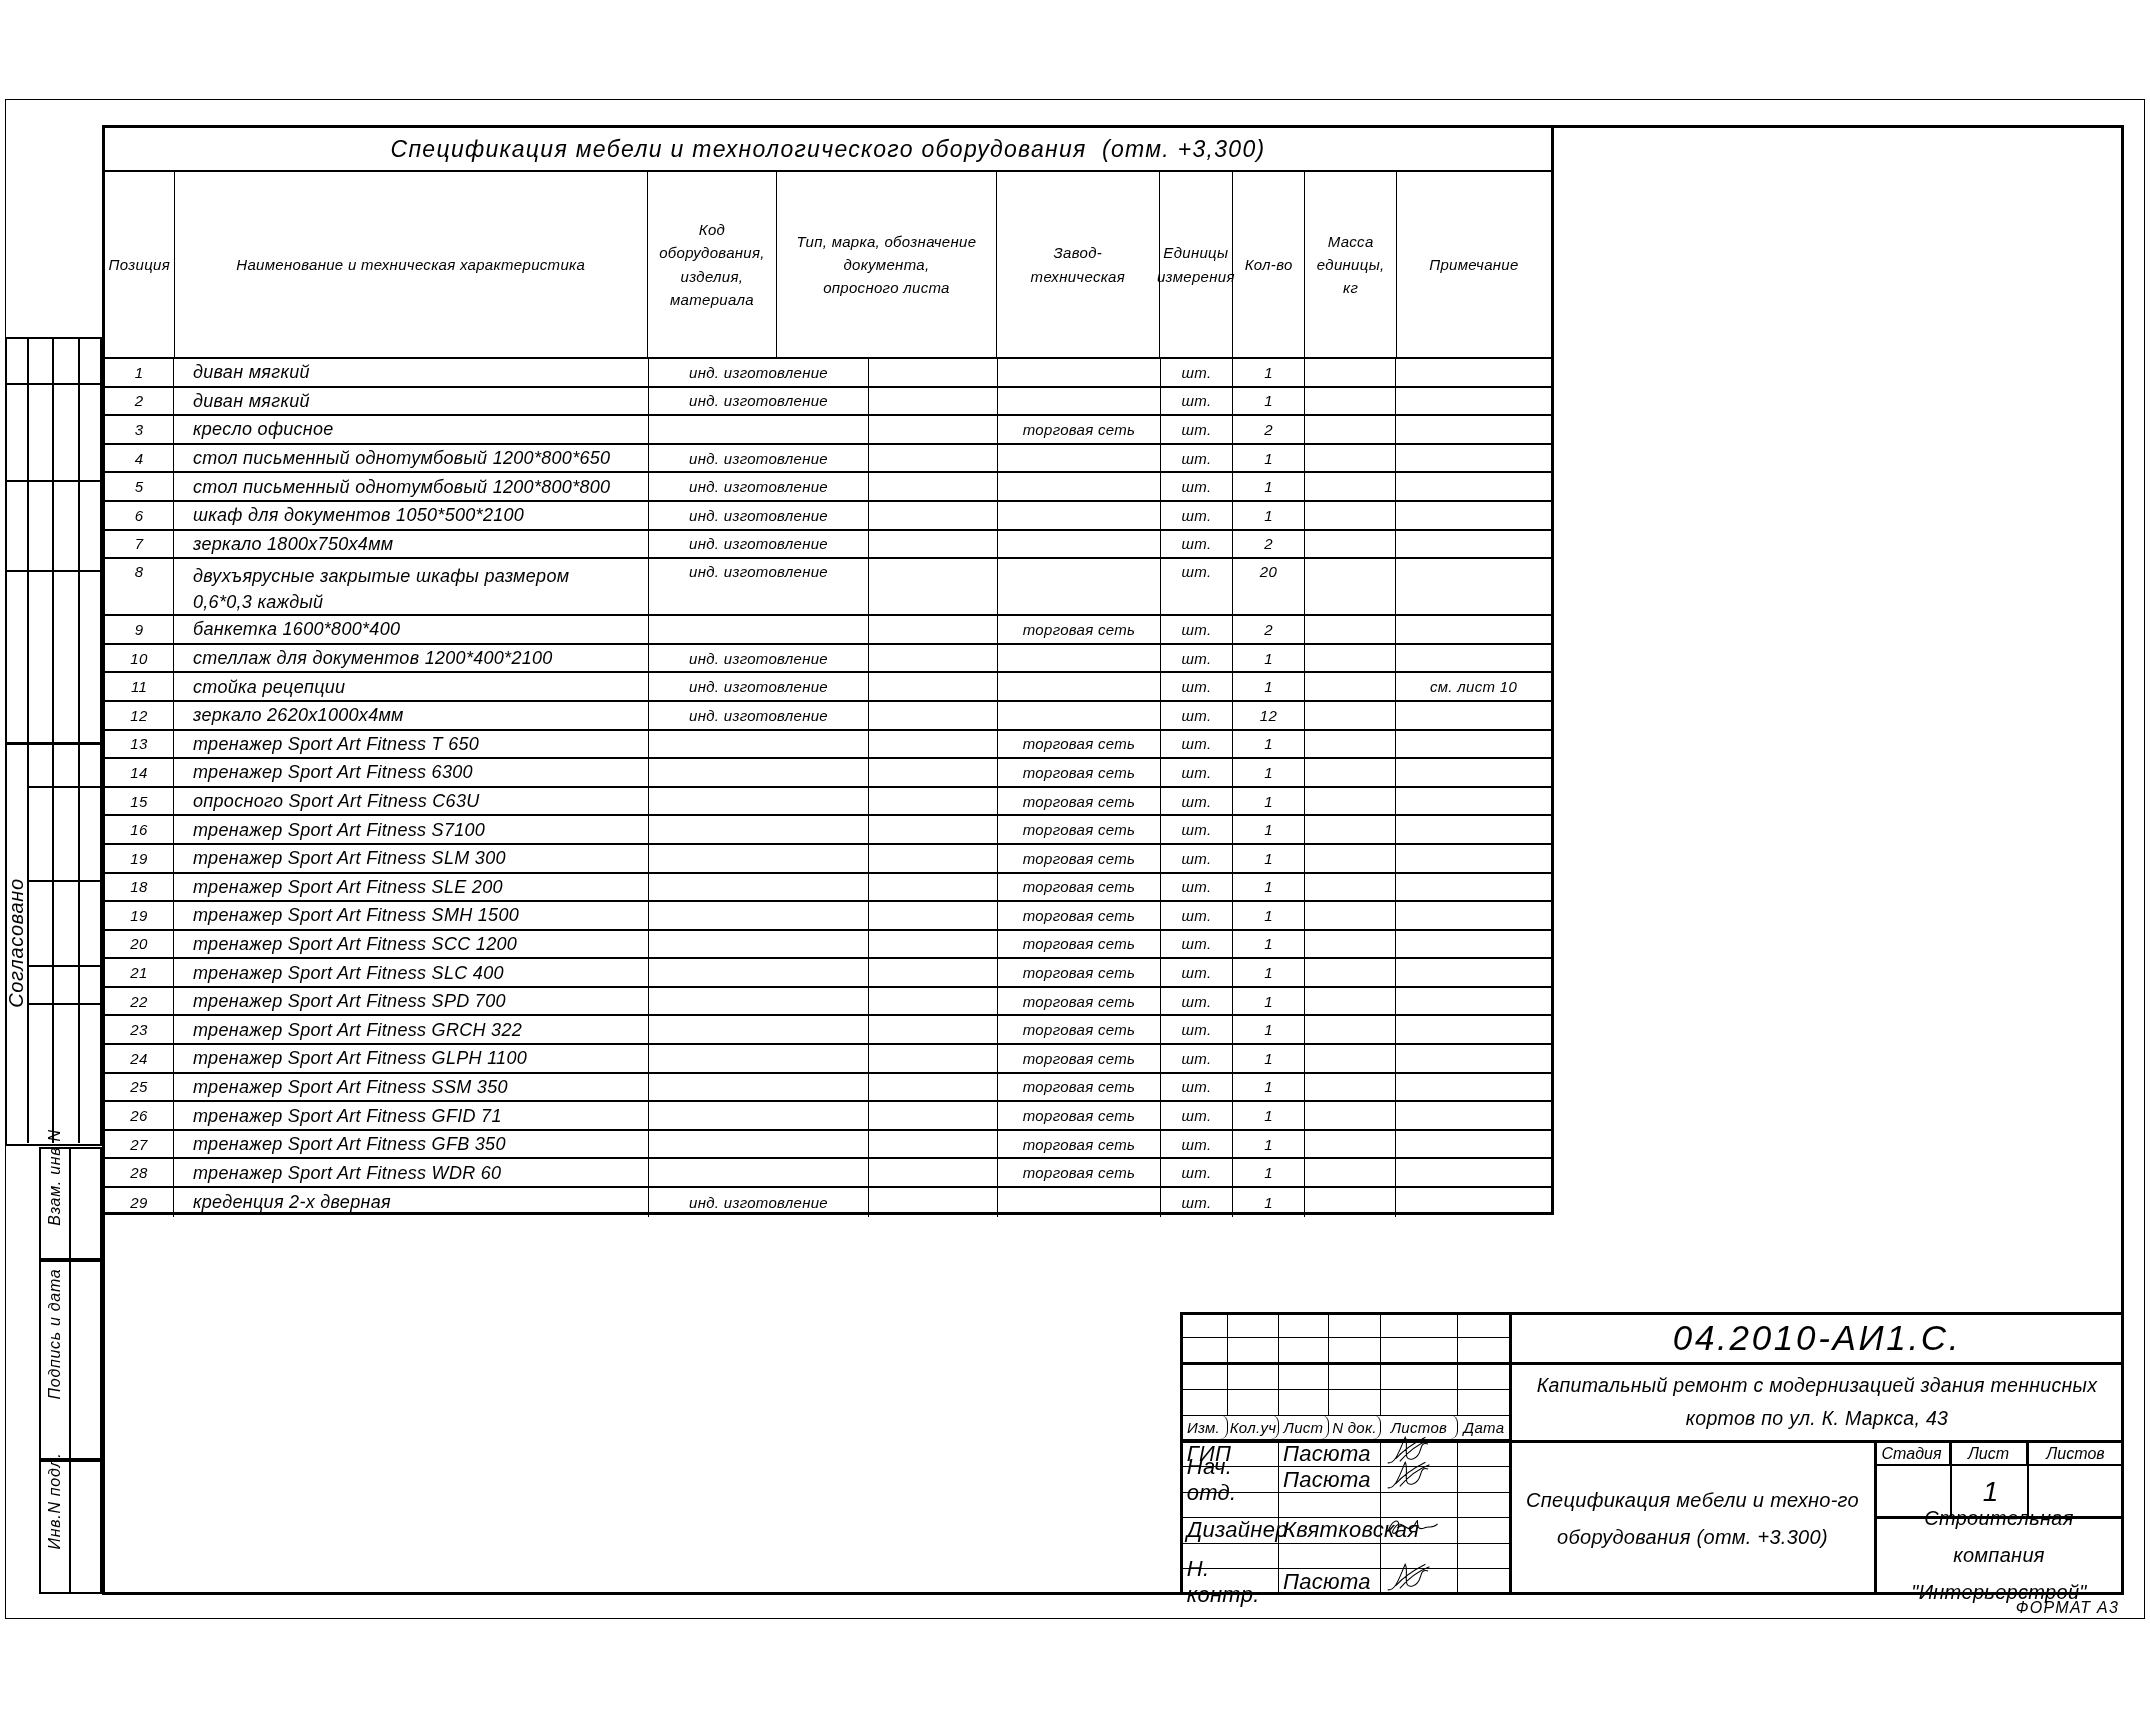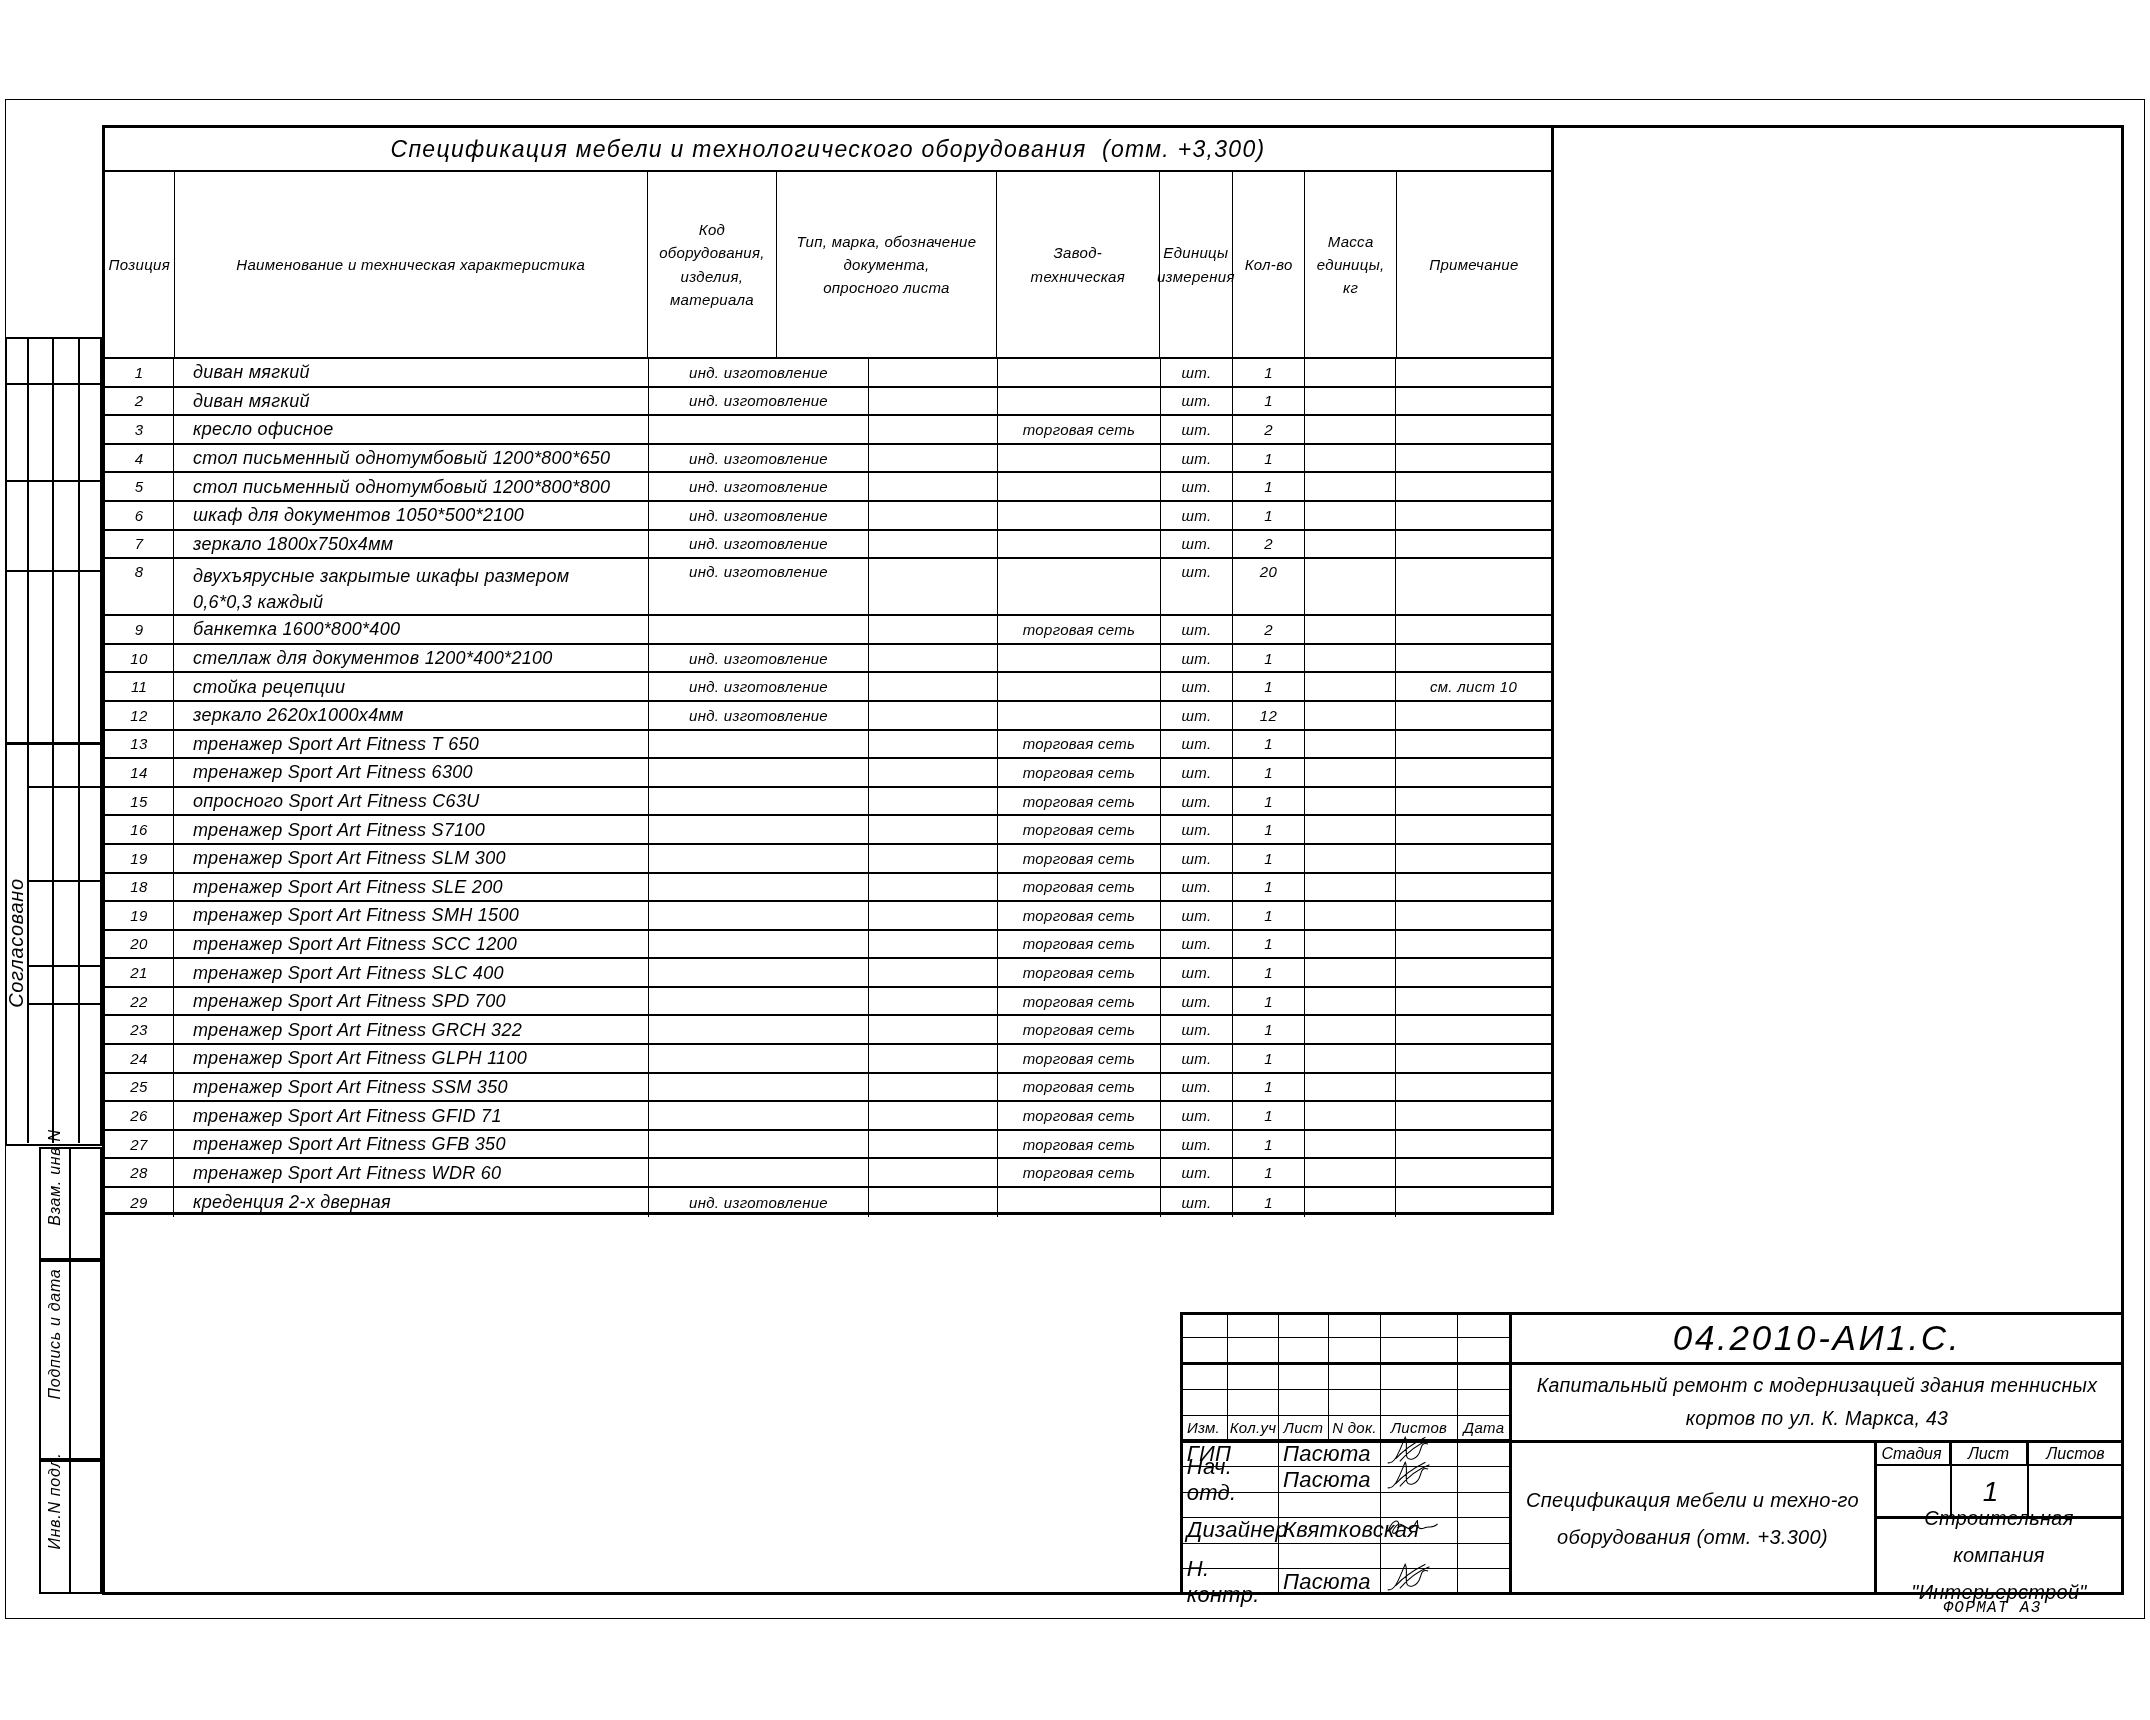--- a/index.html
+++ b/index.html
@@ -42,21 +42,21 @@
   .side-box{border:2px solid #000;background:#fff;}
   .side-inner-line{position:absolute;top:0;bottom:0;width:2px;background:#000;left:28px;}
   .side-label{position:absolute;left:0;bottom:-2px;transform:rotate(-90deg);transform-origin:0 0;
     display:flex;align-items:center;justify-content:center;font-size:16px;letter-spacing:0.7px;}
   
   #tb-outer{left:1180px;top:1312px;width:944px;height:283px;border:3.4px solid #000;}
   #rev-grid{left:1180px;top:1312px;width:331px;height:104px;display:flex;flex-wrap:wrap;}
   .rev-cell{border-right:1.3px solid #000;border-bottom:1.3px solid #000;box-sizing:border-box;height:26px;}
   #rev-header{left:1180px;top:1415px;width:331px;height:27px;display:flex;border-bottom:3.4px solid #000;box-sizing:border-box;}
   .rhcell{border-right:1.3px solid #000;box-sizing:border-box;display:flex;align-items:center;justify-content:center;
-    font-size:15px;letter-spacing:0.3px;}
+    font-size:15px;letter-spacing:0.3px;border-radius:8px;}
   #staff-rows{left:1180px;top:1442px;width:331px;height:153px;}
   .staff-row{display:flex;height:25.4px;}
   .staff-cell{border-right:1.3px solid #000;border-bottom:1.3px solid #000;box-sizing:border-box;
     display:flex;align-items:center;font-size:22px;letter-spacing:0.3px;position:relative;}
   .staff-row:last-child .staff-cell{border-bottom:none;}
   .w-role{width:99px;padding-left:6.7px;}
   .w-name{width:102px;padding-left:4px;}
   .w-sign{width:77px;justify-content:center;}
   .w-date{width:52px;border-right:none;}
   .sig-svg{position:absolute;left:4px;top:-9.4px;overflow:visible;}
@@ -68,22 +68,22 @@
     text-align:center;font-size:20px;line-height:1.85;white-space:pre-line;letter-spacing:0.3px;}
   #company-cell{left:1877px;top:1519px;width:244px;height:73px;display:flex;align-items:center;justify-content:center;
     text-align:center;font-size:20px;line-height:1.85;white-space:pre-line;letter-spacing:0.3px;}
   #stage-header{left:1874px;top:1442px;width:249px;height:23.5px;display:flex;}
   .stage-cell{display:flex;align-items:center;justify-content:center;font-size:16px;box-sizing:border-box;}
   .sg0{width:77px;border-right:2px solid #000;}
   .sg1{width:77px;border-right:2px solid #000;}
   .sg2{width:95px;}
   #sheet-number{left:1952px;top:1466px;width:77px;height:52px;display:flex;align-items:center;justify-content:center;
     font-size:28px;}
-  #format-label{left:1912px;top:1598px;width:161px;height:19px;display:flex;align-items:center;justify-content:center;
-    font-size:16px;letter-spacing:1.3px;font-family:Liberation Mono, monospace;}
+  #format-label{left:1987px;top:1598px;width:161px;height:19px;display:flex;align-items:center;justify-content:center;
+    font-size:16px;letter-spacing:1.3px;}
 </style>
 </head>
 <body>
 
 <div class="abs" id="thin-border"></div>
 <div class="abs" id="thick-frame"></div>
 
 <div class="abs" id="spec-table">
   <div id="spec-title">Спецификация мебели и технологического оборудования  (отм. +3,300)</div>
   <div id="spec-header">

